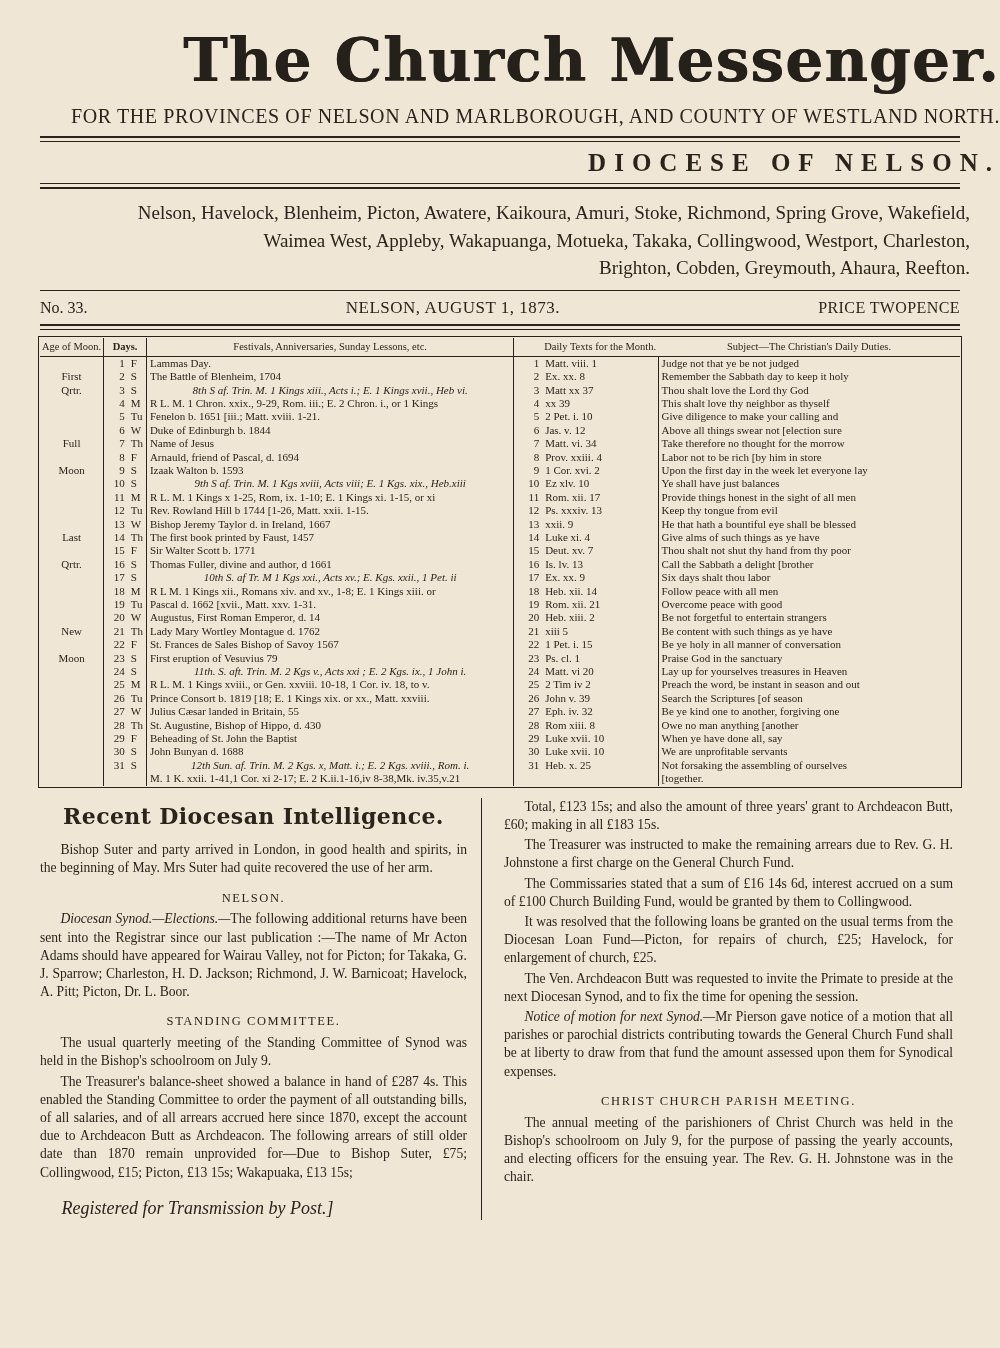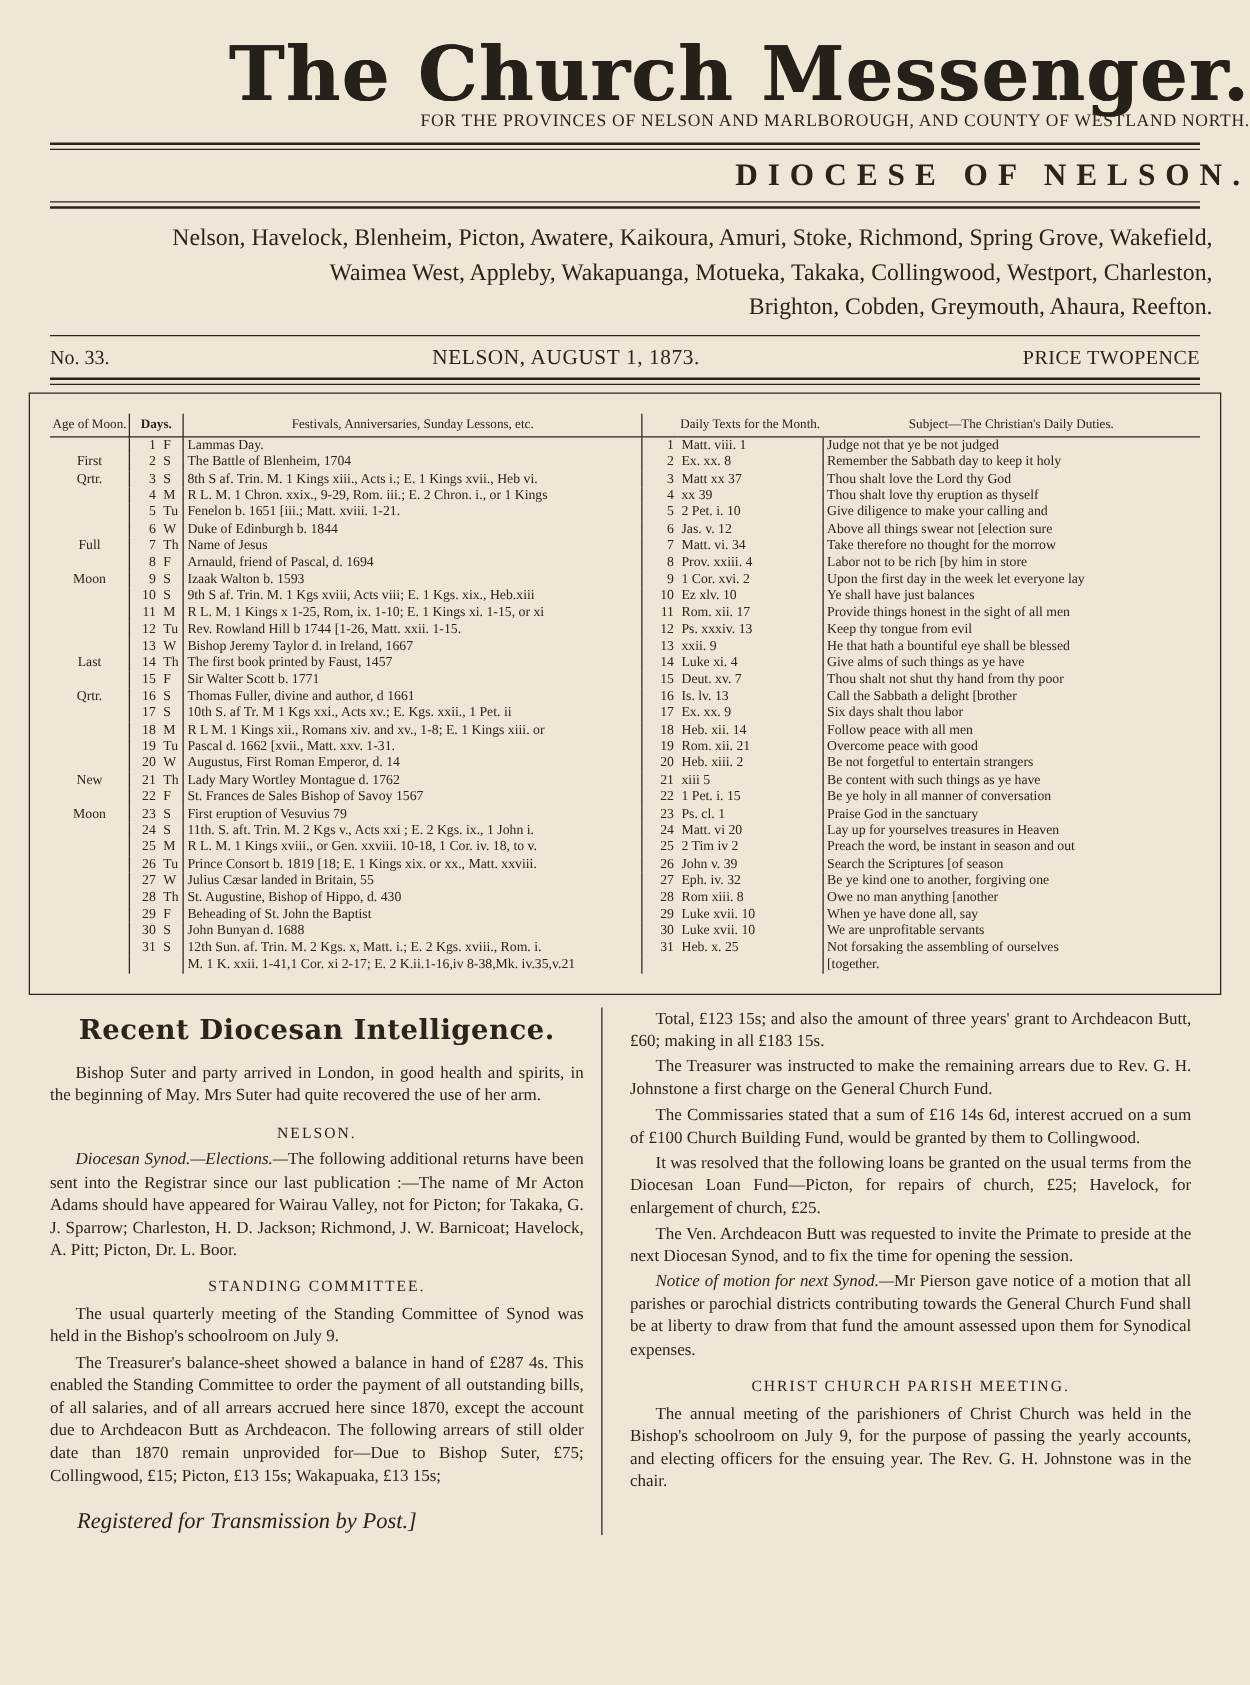--- a/index.html
+++ b/index.html
@@ -23,22 +23,22 @@
   .paper-title{
     font-family:"DejaVu Serif", serif;
     font-weight:bold;
     font-size:60px;
     letter-spacing:1px;
     line-height:1;
     color:#26201a;
     text-shadow:0.5px 0 0 #26201a;
   }
   .sub-provinces{
-    margin-top:0;
-    font-size:14px;
+    margin-top:15px;
+    font-size:20px;
     letter-spacing:0.6px;
     font-family:"Liberation Serif", serif;
     color:#2b241c;
   }
   .rule-dbl{
     margin:8px auto 0 auto;
     width:920px;
     border-top:2px solid #2b241c;
     border-bottom:1px solid #2b241c;
     height:3px;
@@ -86,21 +86,21 @@
     margin:0 auto;
     width:920px;
     border-top:2px solid #2b241c;
     border-bottom:1px solid #2b241c;
     height:3px;
   }
   
   .cal-wrap{
     width:920px;margin:6px auto 0 auto;
     border:1px solid #2b241c;
-    padding:16px;
+    padding:1px;
   }
   table.cal{
     width:100%;
     border-collapse:collapse;
     font-size:11px;
     font-family:"Liberation Serif", serif;
   }
   table.cal td,table.cal th{
     border:0;
     padding:0 3px;
@@ -119,21 +119,21 @@
   .col-age{width:46px;text-align:center;}
   .col-days{width:52px;text-align:center;font-weight:bold;}
   .col-fest{width:380px;}
   .col-num{width:26px;text-align:right;}
   .col-text{width:72px;}
   .col-duty{width:330px;}
   .mooncell{font-size:11px;text-align:center;}
   .daynum{text-align:right;padding-right:2px;width:20px;}
   .dayltr{text-align:left;padding-left:3px;}
   .grp-top td{border-top:1px solid #2b241c;}
-  .italic{}
+  .italic{font-style:italic;text-align:center;}
   
   .articles{
     width:920px;margin:10px auto 0 auto;
     display:flex;
     gap:22px;
     font-size:13.6px;
     line-height:1.34;
     text-align:justify;
   }
   .col{width:449px;}
@@ -228,21 +228,21 @@
             <td class="col-text vline">Matt xx 37</td>
             <td class="col-duty">Thou shalt love the Lord thy God</td>
           </tr>
           <tr>
             <td class="col-age mooncell vline"></td>
             <td class="daynum">4</td>
             <td class="dayltr vline">M</td>
             <td class="col-fest vline">R L. M. 1 Chron. xxix., 9-29, Rom. iii.;   E. 2 Chron. i., or 1 Kings</td>
             <td class="col-num">4</td>
             <td class="col-text vline">xx 39</td>
-            <td class="col-duty">Thou shalt love thy eruption as thyself</td>
+            <td class="col-duty">This shalt love thy neighbor as thyself</td>
           </tr>
           <tr>
             <td class="col-age mooncell vline"></td>
             <td class="daynum">5</td>
             <td class="dayltr vline">Tu</td>
             <td class="col-fest vline">Fenelon b. 1651                                        [iii.; Matt. xviii. 1-21.</td>
             <td class="col-num">5</td>
             <td class="col-text vline">2 Pet. i. 10</td>
             <td class="col-duty">Give diligence to make your calling and</td>
           </tr>

